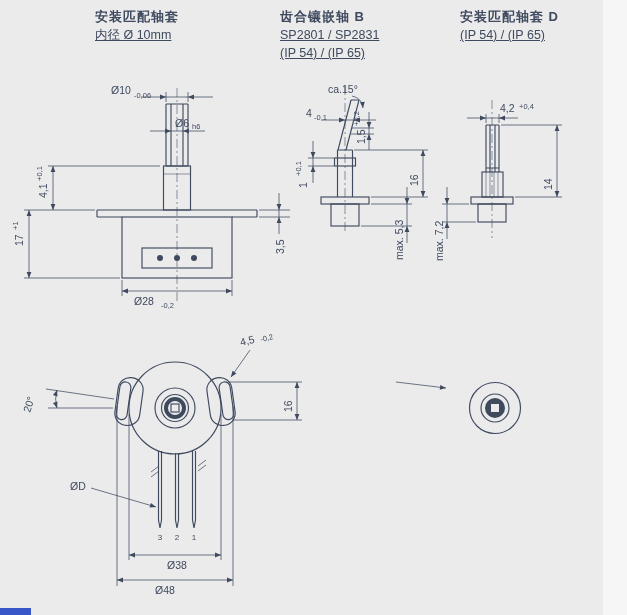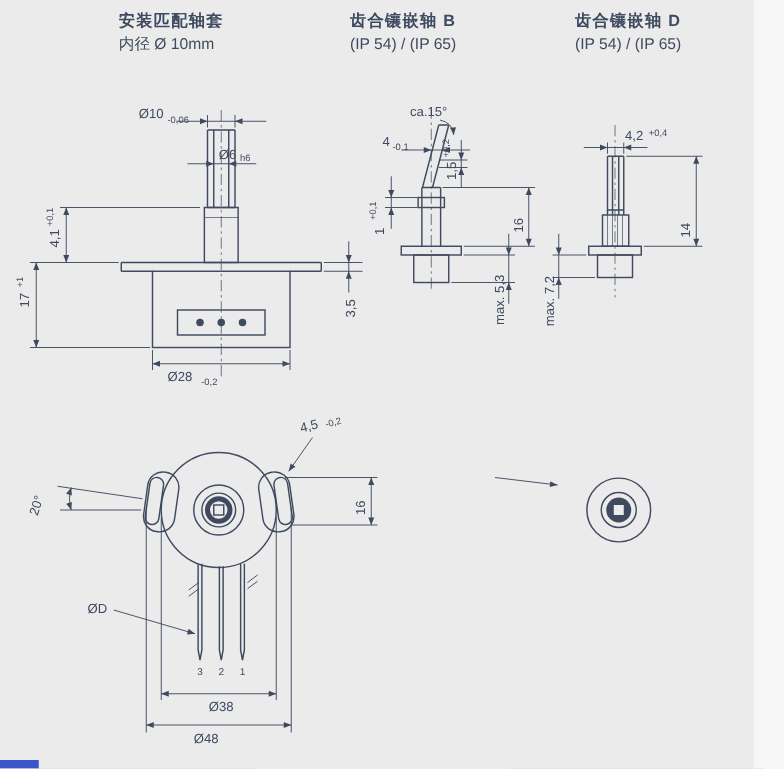--- a/index.html
+++ b/index.html
@@ -2,21 +2,21 @@
 <html><head>
 <meta charset="utf-8">
 <style>
   html,body{margin:0;padding:0;background:#dcdcdc;}
   .stage{
     position:relative;width:627px;height:615px;background:#ebebeb;
     font-family:"Liberation Sans",sans-serif;color:#3f4a5f;overflow:hidden;
   }
   .hdr{position:absolute;font-size:13px;line-height:18px;color:#3f4a5f;}
   .hdr-title{font-weight:bold;letter-spacing:1px;}
-  .hdr-sub{font-weight:normal;font-size:12.5px;}
+  .hdr-sub{font-weight:normal;font-size:12.5px;text-decoration:underline;}
   svg{position:absolute;left:0;top:0;}
   svg .ln{stroke:#3f4a5f;fill:none;stroke-width:1.15;}
   svg .thin{stroke:#3f4a5f;fill:none;stroke-width:0.55;}
   svg .cl{stroke:#5a6578;fill:none;stroke-width:0.7;stroke-dasharray:9 3 2 3;}
   svg .dim{stroke:#3f4a5f;fill:none;stroke-width:0.75;}
   svg .fill{fill:#3f4a5f;stroke:none;}
   svg .ring{stroke:#3f4a5f;fill:none;stroke-width:4;}
   svg text{font-family:"Liberation Sans",sans-serif;font-size:10.5px;fill:#3f4a5f;}
   svg text.tol{font-size:7.5px;}
   svg text.pin{font-size:8px;text-anchor:middle;}
@@ -26,24 +26,25 @@
 <body>
 
 <div class="stage">
 
   <div class="hdr" style="left:95px;top:8px;">
     <div class="hdr-title">安装匹配轴套</div>
     <div class="hdr-sub">内径 Ø 10mm</div>
   </div>
   <div class="hdr" style="left:280px;top:8px;">
     <div class="hdr-title">齿合镶嵌轴 B</div>
+    <div class="hdr-sub">SP2801 / SP2831</div>
     <div class="hdr-sub">(IP 54) / (IP 65)</div>
   </div>
   <div class="hdr" style="left:460px;top:8px;">
-    <div class="hdr-title">齿合镶嵌轴 D</div>
+    <div class="hdr-title">安装匹配轴套 D</div>
     <div class="hdr-sub">(IP 54) / (IP 65)</div>
   </div>
 
   <svg width="627" height="615" viewBox="0 0 627 615">
     <defs>
       <marker id="arr" viewBox="0 0 10 10" refX="10" refY="5" markerWidth="10" markerHeight="8" orient="auto-start-reverse">
         <path d="M0,1 L10,5 L0,9 Z" fill="#3f4a5f"></path>
       </marker>
     </defs>
 

